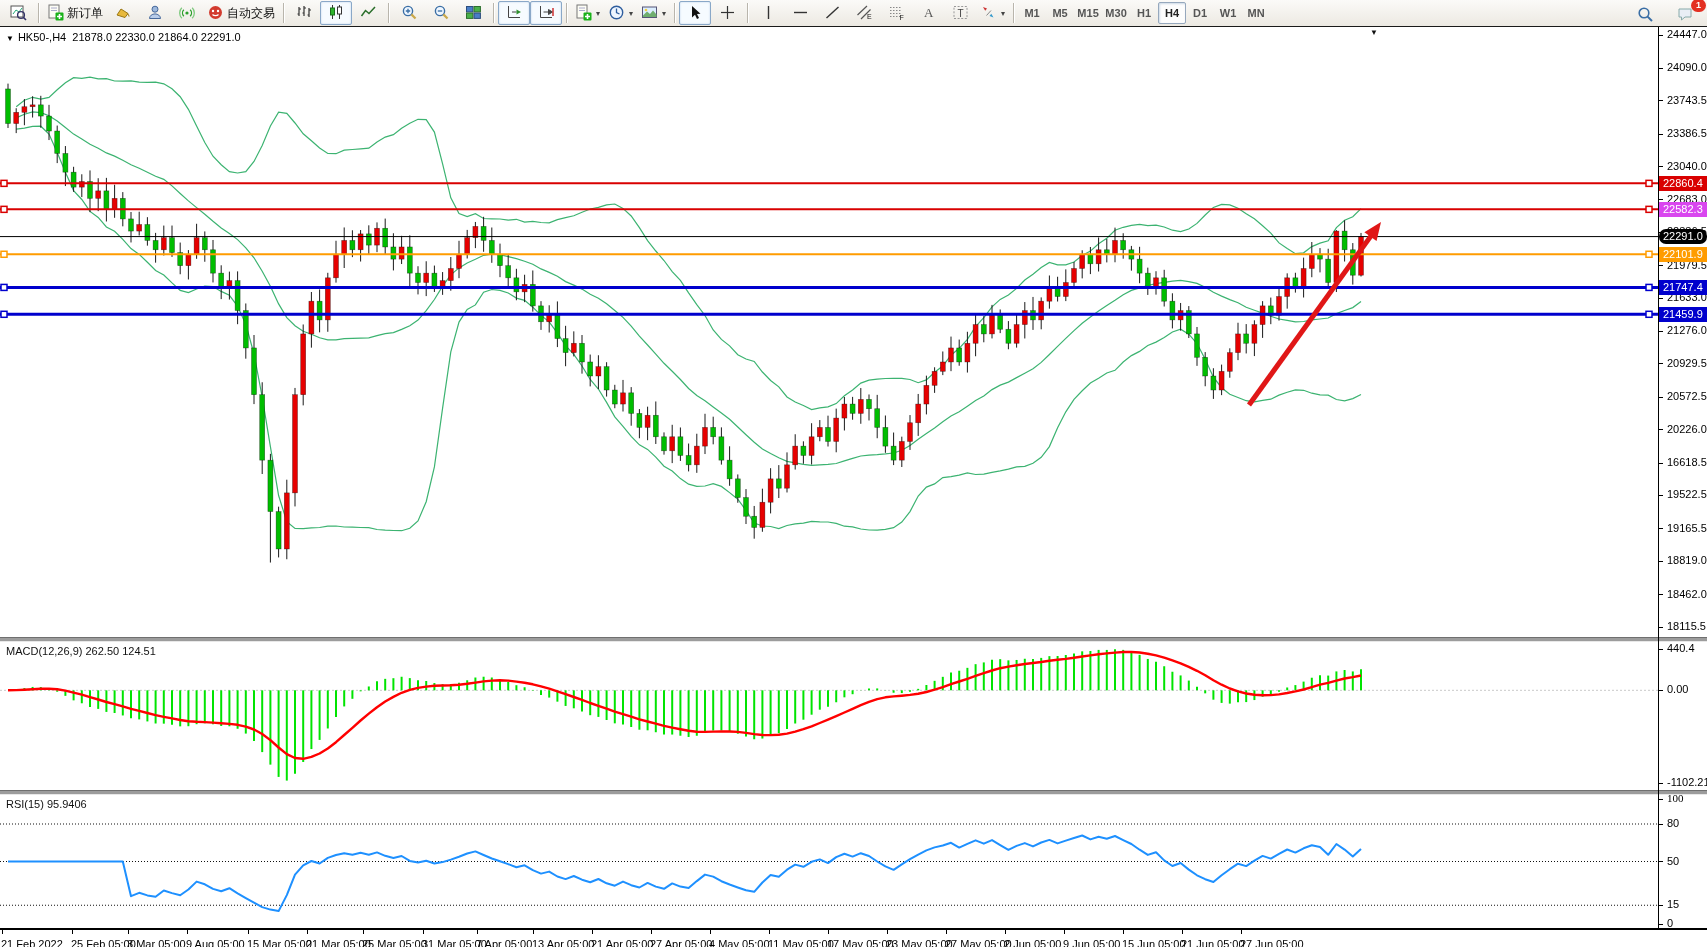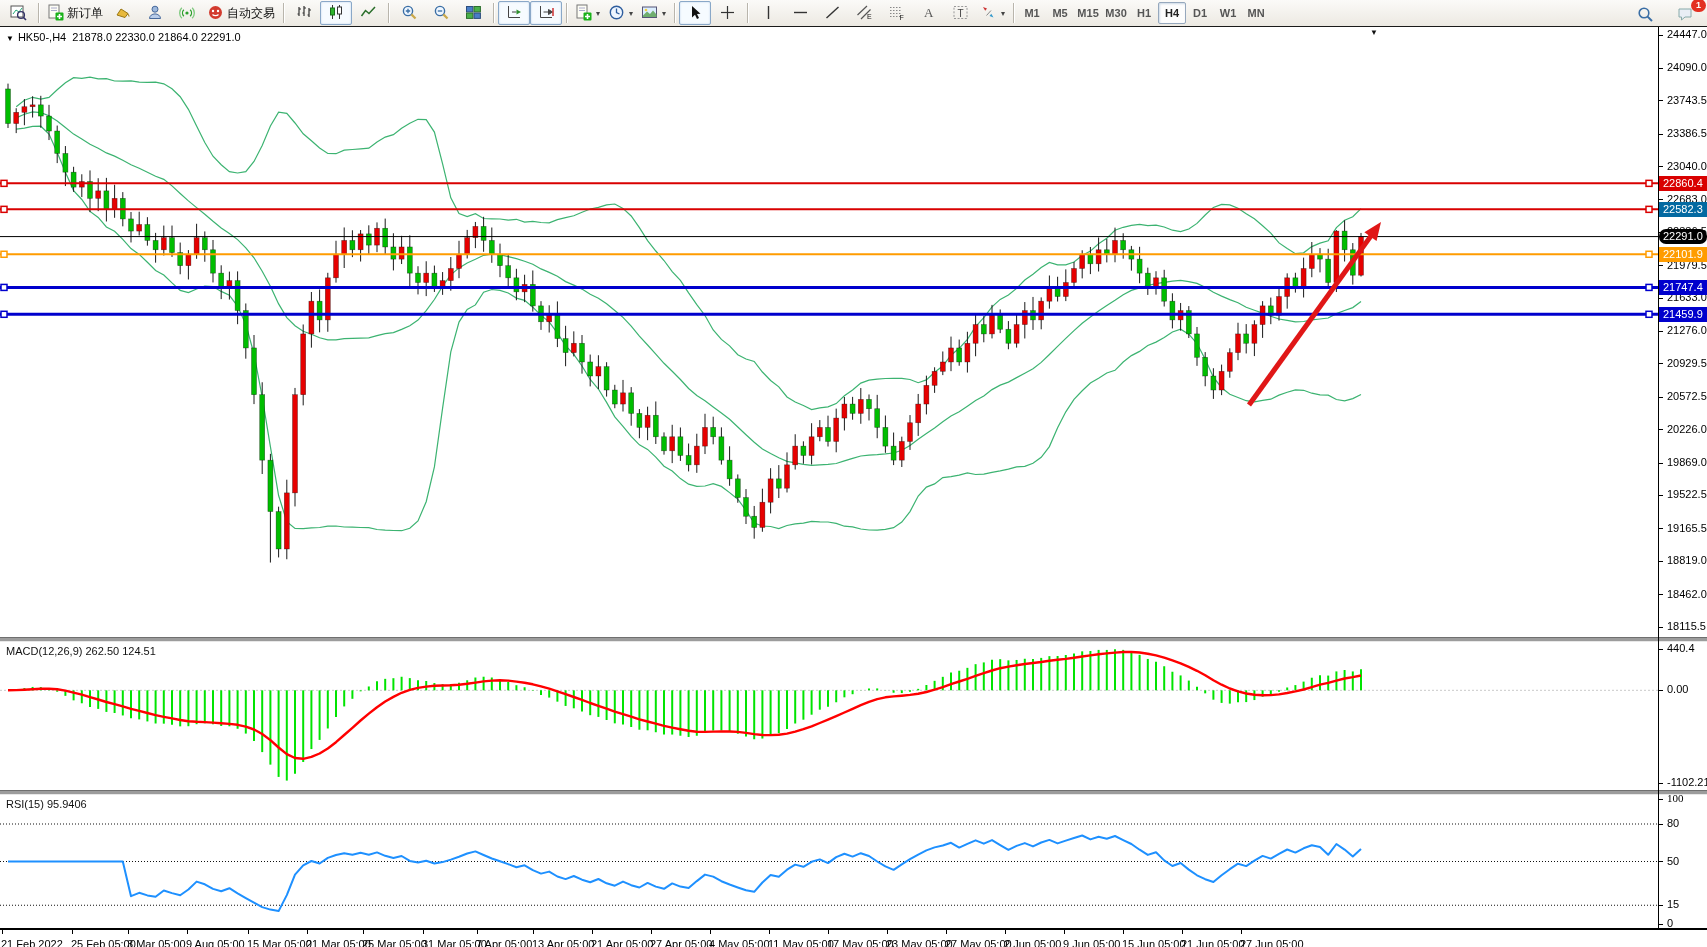--- a/index.html
+++ b/index.html
@@ -856,33 +856,33 @@
         <div class="ylab" style="top: 264.111px;">21633.0</div>
         <div class="ytick" style="top: 303.991px;"></div>
         <div class="ylab" style="top: 297.491px;">21276.0</div>
         <div class="ytick" style="top: 336.389px;"></div>
         <div class="ylab" style="top: 329.889px;">20929.5</div>
         <div class="ytick" style="top: 369.769px;"></div>
         <div class="ylab" style="top: 363.269px;">20572.5</div>
         <div class="ytick" style="top: 402.167px;"></div>
         <div class="ylab" style="top: 395.667px;">20226.0</div>
         <div class="ytick" style="top: 435.546px;"></div>
-        <div class="ylab" style="top: 429.046px;">19869.0</div>
+        <div class="ylab" style="top: 429.046px;">16618.5</div>
         <div class="ytick" style="top: 467.944px;"></div>
         <div class="ylab" style="top: 461.444px;">19522.5</div>
         <div class="ytick" style="top: 501.324px;"></div>
         <div class="ylab" style="top: 494.824px;">19165.5</div>
         <div class="ytick" style="top: 533.722px;"></div>
         <div class="ylab" style="top: 527.222px;">18819.0</div>
         <div class="ytick" style="top: 567.102px;"></div>
         <div class="ylab" style="top: 560.602px;">18462.0</div>
         <div class="ytick" style="top: 599.5px;"></div>
         <div class="ylab" style="top: 593px;">18115.5</div>
         <div class="ptag" style="top: 148.848px; background: rgb(217, 0, 0); color: rgb(255, 255, 255);">22860.4</div>
-        <div class="ptag" style="top: 174.851px; background: #0369a1; color: rgb(255, 255, 255);">22582.3</div>
+        <div class="ptag" style="top: 174.851px; background: #d946ef; color: rgb(255, 255, 255);">22582.3</div>
         <div class="ptag" style="top: 202.088px; background: rgb(0, 0, 0); color: rgb(255, 255, 255); border-radius: 7px;">22291.0</div>
         <div class="ptag" style="top: 219.769px; background: rgb(255, 156, 0); color: rgb(255, 255, 255);">22101.9</div>
         <div class="ptag" style="top: 252.915px; background: rgb(0, 0, 205); color: rgb(255, 255, 255);">21747.4</div>
         <div class="ptag" style="top: 279.796px; background: rgb(0, 0, 205); color: rgb(255, 255, 255);">21459.9</div>
         <div class="ylab" style="top: 615px;">440.4</div>
         <div class="ytick" style="top: 622px;"></div>
         <div class="ylab" style="top: 656.32px;">0.00</div>
         <div class="ytick" style="top: 663.32px;"></div>
         <div class="ylab" style="top: 749px;">-1102.21</div>
         <div class="ytick" style="top: 756px;"></div>

